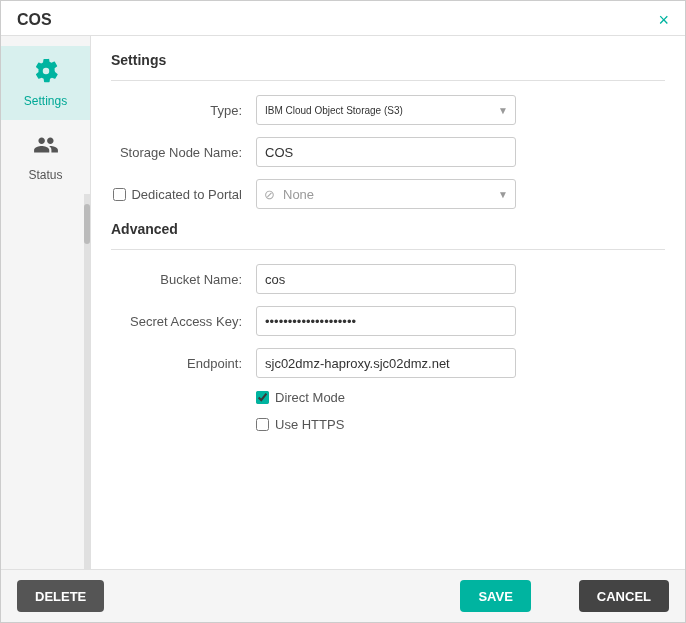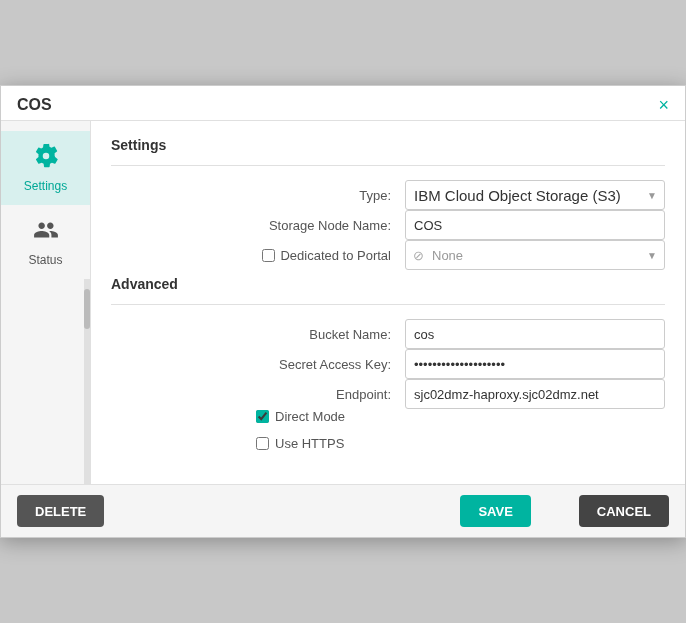--- a/index.html
+++ b/index.html
@@ -7,21 +7,21 @@
       background: #c8c8c8;
       display: flex;
       align-items: center;
       justify-content: center;
       min-height: 100vh;
       font-family: Arial, sans-serif;
       font-size: 13px;
     }
     .modal-wrapper {
       width: 686px;
-      height: 453px;
+      height: 623px;
       background: #fff;
       border: 1px solid #ccc;
       box-shadow: 0 4px 20px rgba(0,0,0,0.3);
       display: flex;
       flex-direction: column;
       position: relative;
     }
     .modal-header {
       display: flex;
       align-items: center;
@@ -90,21 +90,21 @@
       margin-bottom: 12px;
     }
     .section-divider {
       border: none;
       border-top: 1px solid #e0e0e0;
       margin-bottom: 14px;
     }
     .form-row {
       display: flex;
       align-items: center;
-      justify-content: flex-end;
+      margin-bottom: 12px;
     }
     .form-label {
       width: 145px;
       min-width: 145px;
       font-size: 13px;
       color: #555;
       text-align: right;
       padding-right: 14px;
     }
     .form-control {
@@ -122,21 +122,21 @@
       flex: 1;
       max-width: 260px;
       position: relative;
     }
     .form-select {
       width: 100%;
       height: 30px;
       border: 1px solid #ccc;
       border-radius: 3px;
       padding: 0 28px 0 8px;
-      font-size: 15px;
+      font-size: 10px;
       color: #333;
       background: #fff;
       appearance: none;
       outline: none;
       cursor: pointer;
     }
     .select-arrow {
       position: absolute;
       right: 8px;
       top: 50%;

